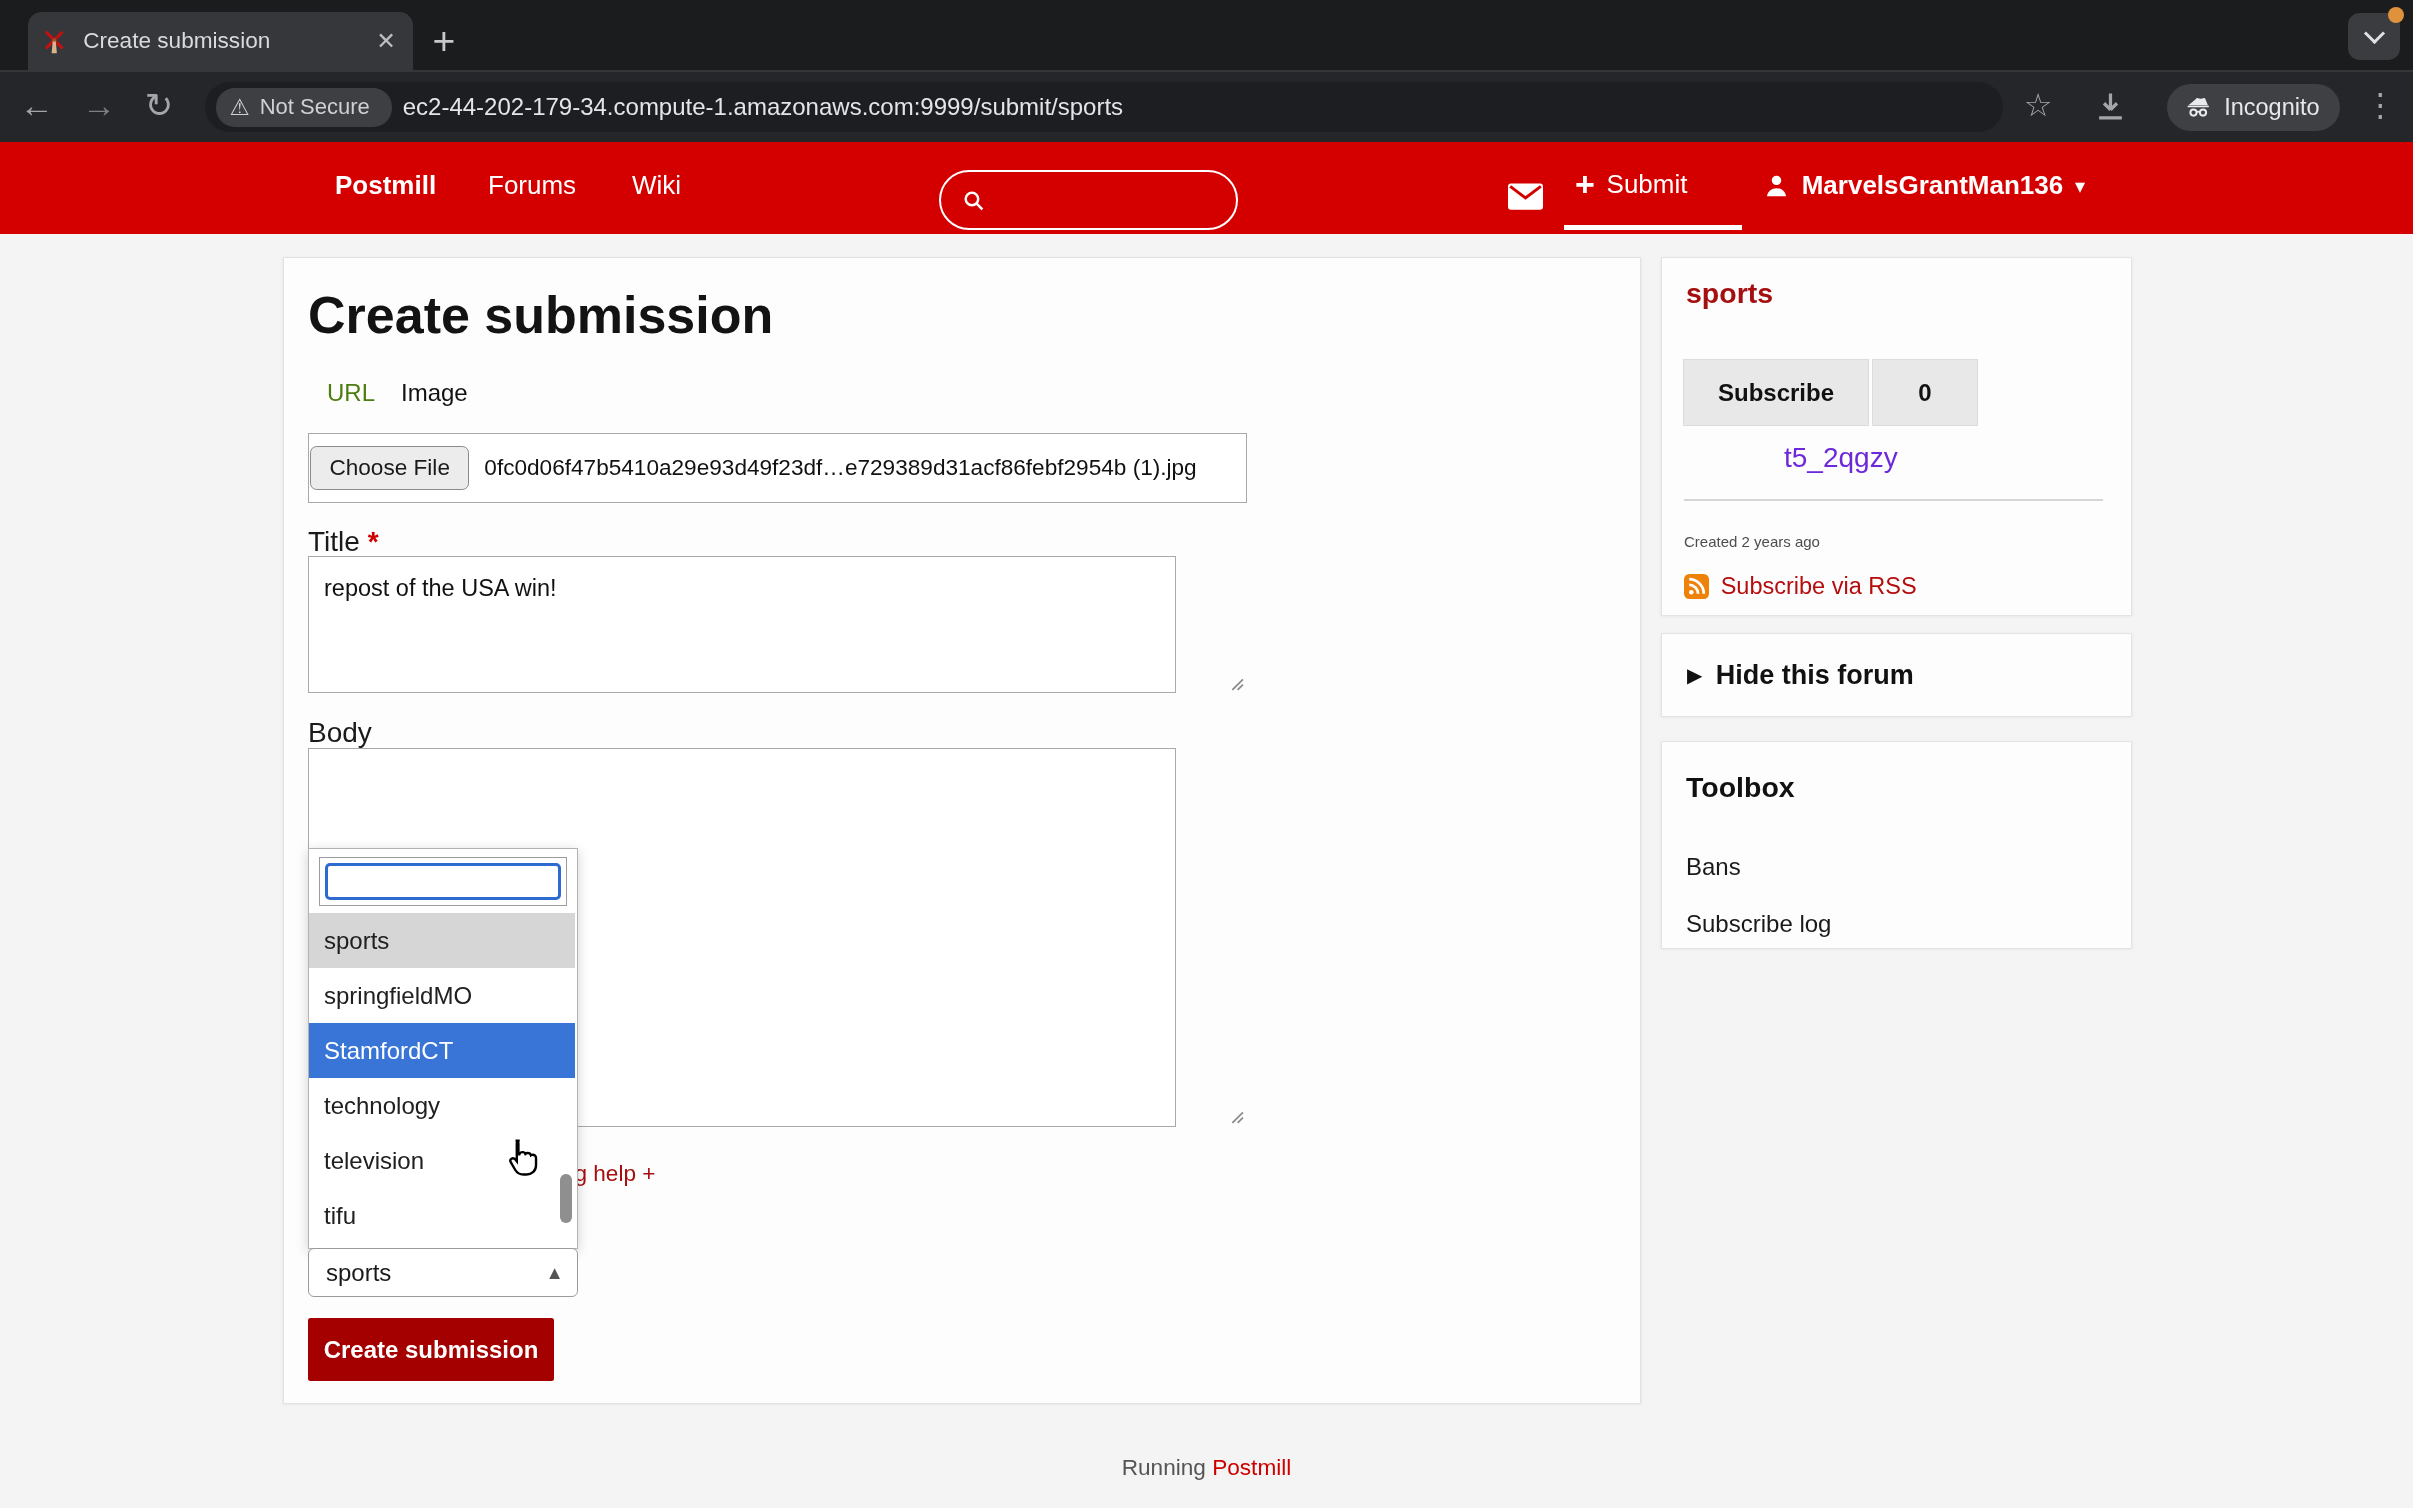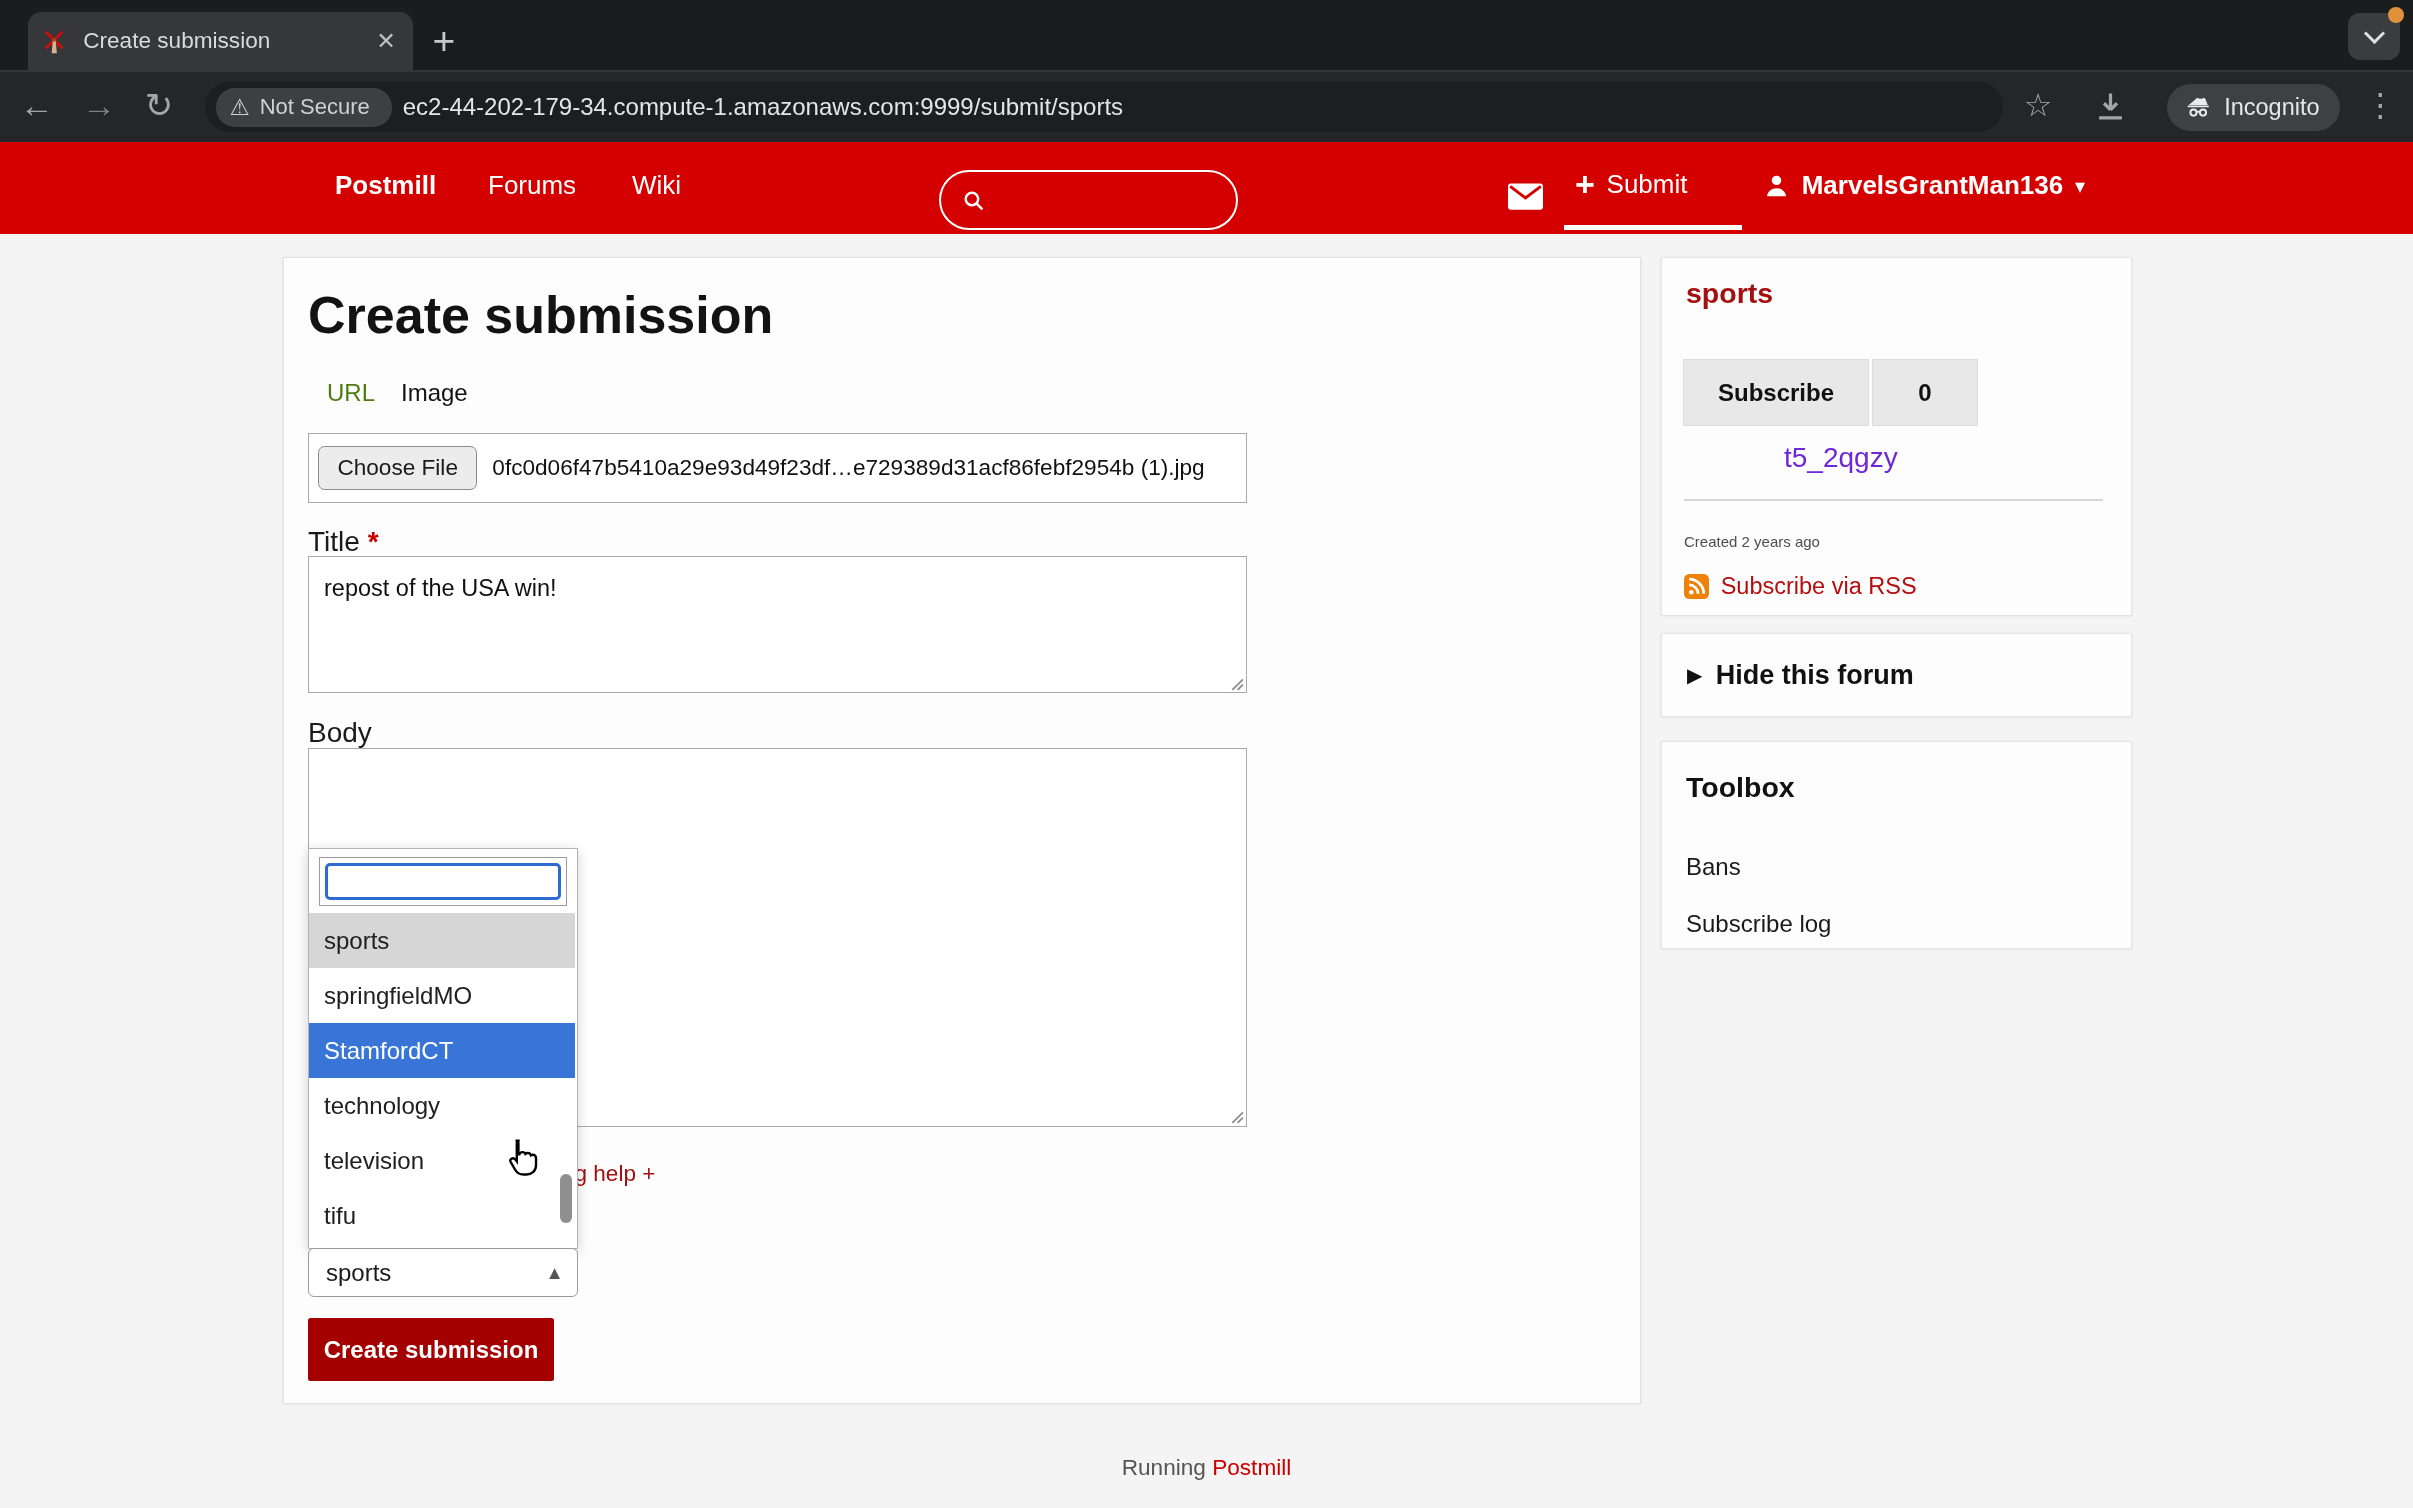--- a/index.html
+++ b/index.html
@@ -50,25 +50,25 @@
   .username { font-size:26px; font-weight:bold; }
   .caret-down { font-size:20px; margin-left:11.7px; }
 
   
   .main-card { left:283px; top:257px; width:1358px; height:1147px; background:#fdfdfe; border:1.7px solid #e2e2e4; box-shadow:0 0.8px 3.4px rgba(0,0,0,.08); }
   .h1 { left:308px; top:285px; font-size:52px; font-weight:bold; color:#131313; }
   .ftab { top:379px; font-size:24px; }
   .ftab-url { left:327px; color:#4d7c0f; }
   .ftab-image { left:401px; color:#111; }
   .filebox { left:308px; top:433px; width:939px; height:70px; background:#fff; border:1.7px solid #a9a9a9; display:flex; align-items:center; }
-  .choosefile { margin-left:9px; height:44px; padding:0 18.4px; background:#ececec; border:1.7px solid #8a8a8a; border-radius:6.7px; display:flex; align-items:center; font-size:22.6px; color:#1a1a1a; }
+  .choosefile { margin-left:1px; height:44px; padding:0 18.4px; background:#ececec; border:1.7px solid #8a8a8a; border-radius:6.7px; display:flex; align-items:center; font-size:22.6px; color:#1a1a1a; }
   .filename { margin-left:15px; font-size:22.6px; color:#111; white-space:nowrap; }
   .flabel { left:308px; font-size:28px; color:#1a1a1a;text-align:right; }
   .req { color:#c00; font-weight:bold; }
-  .ta { left:308px; width:939px; background:#fff; border:1.7px solid #a9a9a9; resize:none; font-family:"Liberation Sans","DejaVu Sans",sans-serif; font-size:23.5px; color:#111; padding:18.4px 15px; outline:none; }
+  .ta { left:308px; width:868px; background:#fff; border:1.7px solid #a9a9a9; resize:none; font-family:"Liberation Sans","DejaVu Sans",sans-serif; font-size:23.5px; color:#111; padding:18.4px 15px; outline:none; }
   .ta-title { top:556px; height:137px; }
   .ta-body { top:748px; height:379px; }
   .rz { width:17px; height:17px; }
   .rz-title { left:1227px; top:674px; } .rz-body { left:1227px; top:1107px; }
   .fmt-help { left:479px; top:1161px; font-size:22.6px; color:#a50f0f; z-index:1; }
 
   
   .picker-panel { left:308px; top:848px; width:270px; height:401px; background:#fff; border:1.7px solid #b3b3b5; box-shadow:0 3.4px 11.7px rgba(0,0,0,.18); z-index:20; }
   .pk-search-outer { position:absolute; left:10px; top:8.4px; width:248px; height:49px; border:1.7px solid #9c9c9c; background:#fff; display:flex; align-items:center; justify-content:center; }
   .pk-search { width:236px; height:37px; border:3.4px solid #2d6bd0; border-radius:5px; outline:none; font-size:22px; padding:0 8.4px; }

